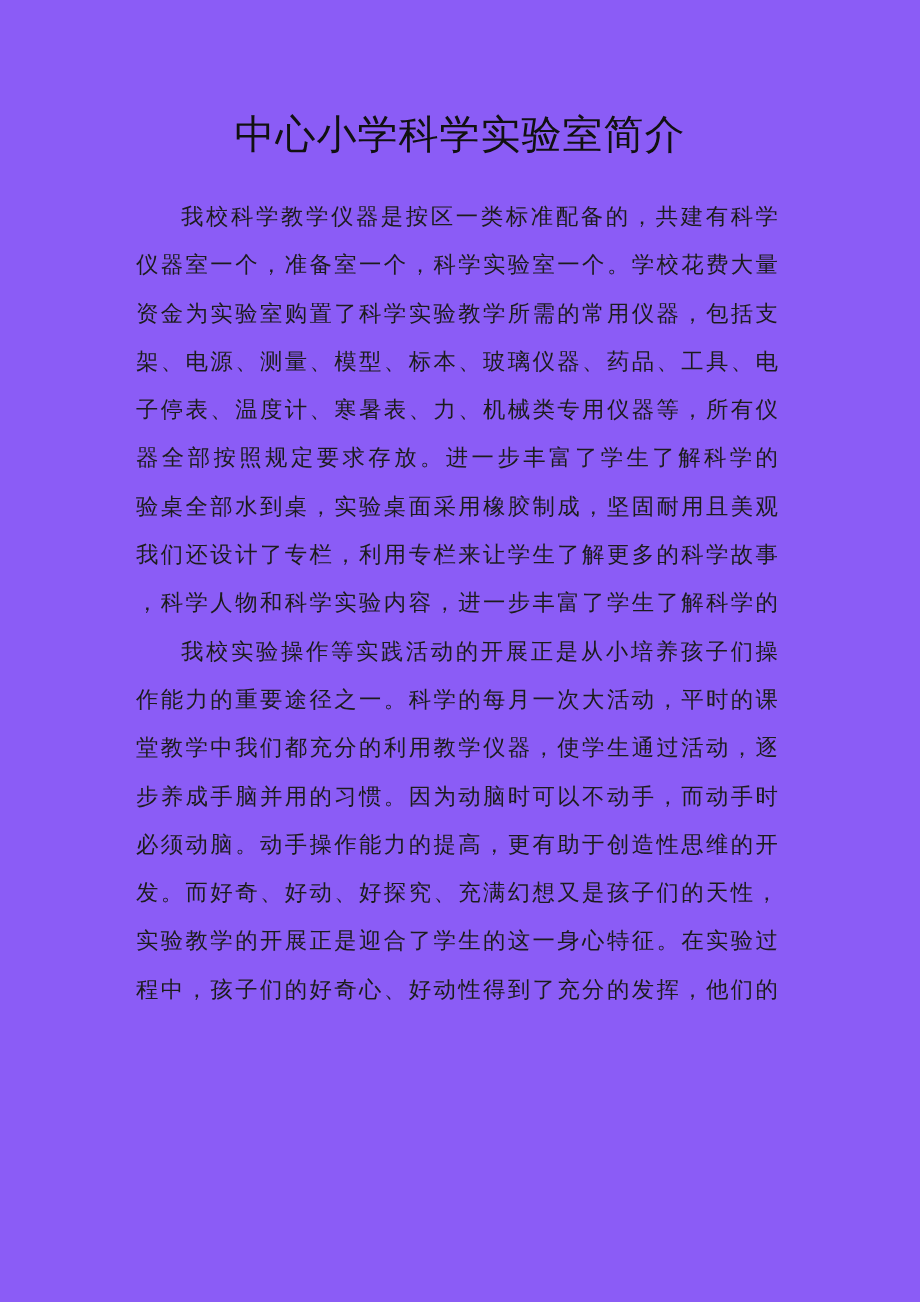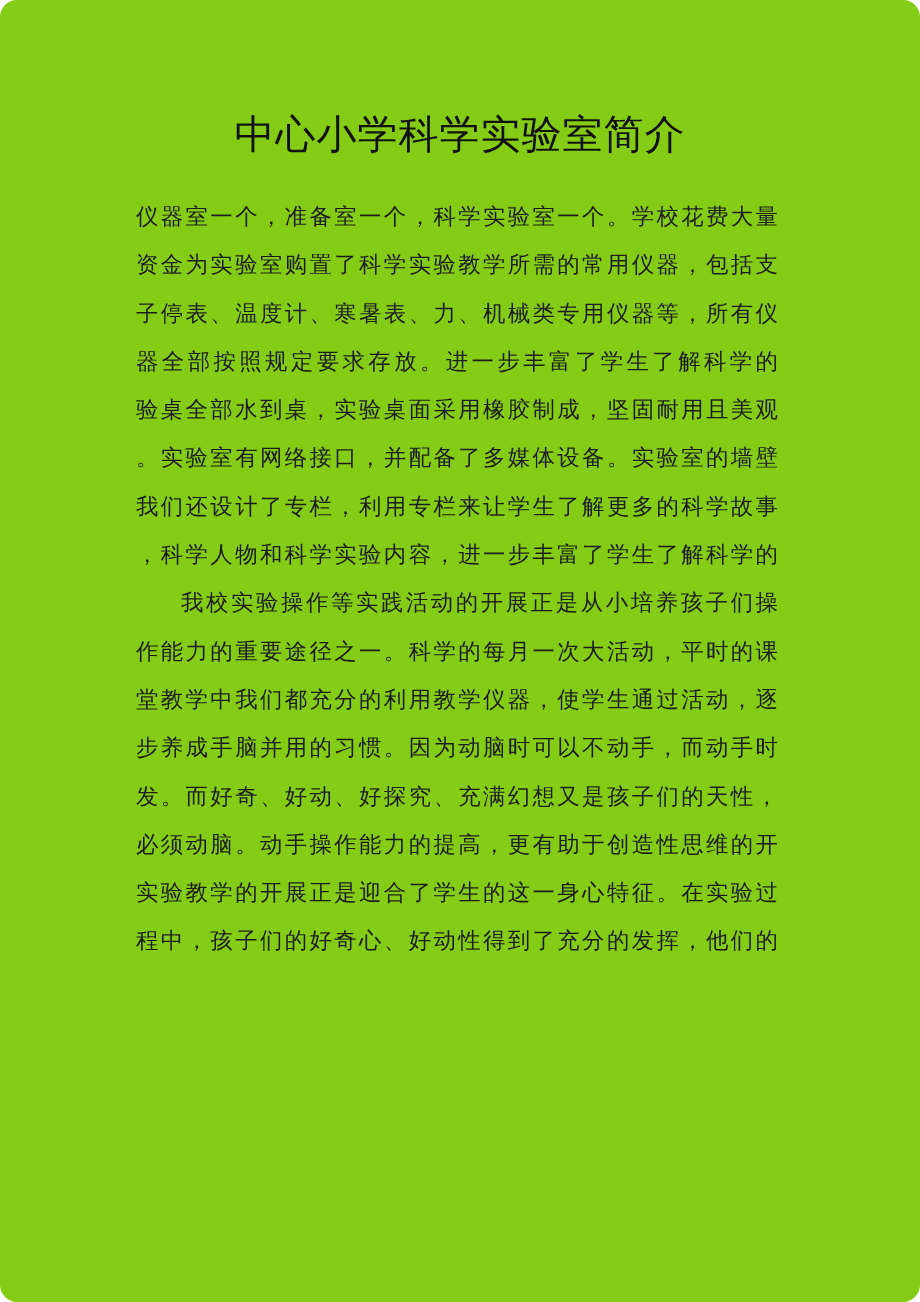--- a/index.html
+++ b/index.html
@@ -14,22 +14,21 @@
       overflow: hidden;
       font-family: "DejaVu Sans", "Liberation Sans", sans-serif;
       color: #1a1a1a;
     }
     .page {
       position: absolute;
       left: 0;
       top: 0;
       width: 920px;
       height: 1302px;
-      background: #84cc16;
-      border-radius: 17px;
+      background: #8b5cf6;
     }
     .title {
       position: absolute;
       left: 0;
       top: 108px;
       width: 920px;
       text-align: center;
       font-size: 40px;
       line-height: 52px;
       font-weight: normal;
@@ -61,33 +60,34 @@
     }
   </style>
 </head>
 <body>
 
 <div class="page">
   <h1 class="title">中心小学科学实验室简介</h1>
 
   <div class="body-text">
     <div class="paragraph">
+      <span class="line indent">我校科学教学仪器是按区一类标准配备的，共建有科学</span>
       <span class="line">仪器室一个，准备室一个，科学实验室一个。学校花费大量</span>
       <span class="line">资金为实验室购置了科学实验教学所需的常用仪器，包括支</span>
+      <span class="line">架、电源、测量、模型、标本、玻璃仪器、药品、工具、电</span>
       <span class="line">子停表、温度计、寒暑表、力、机械类专用仪器等，所有仪</span>
       <span class="line">器全部按照规定要求存放。进一步丰富了学生了解科学的</span>
       <span class="line">验桌全部水到桌，实验桌面采用橡胶制成，坚固耐用且美观</span>
-      <span class="line">。实验室有网络接口，并配备了多媒体设备。实验室的墙壁</span>
       <span class="line">我们还设计了专栏，利用专栏来让学生了解更多的科学故事</span>
       <span class="line">，科学人物和科学实验内容，进一步丰富了学生了解科学的</span>
     </div>
     <div class="paragraph">
       <span class="line indent">我校实验操作等实践活动的开展正是从小培养孩子们操</span>
       <span class="line">作能力的重要途径之一。科学的每月一次大活动，平时的课</span>
       <span class="line">堂教学中我们都充分的利用教学仪器，使学生通过活动，逐</span>
       <span class="line">步养成手脑并用的习惯。因为动脑时可以不动手，而动手时</span>
+      <span class="line">必须动脑。动手操作能力的提高，更有助于创造性思维的开</span>
       <span class="line">发。而好奇、好动、好探究、充满幻想又是孩子们的天性，</span>
-      <span class="line">必须动脑。动手操作能力的提高，更有助于创造性思维的开</span>
       <span class="line">实验教学的开展正是迎合了学生的这一身心特征。在实验过</span>
       <span class="line">程中，孩子们的好奇心、好动性得到了充分的发挥，他们的</span>
     </div>
   </div>
 </div>
 
 </body></html>

